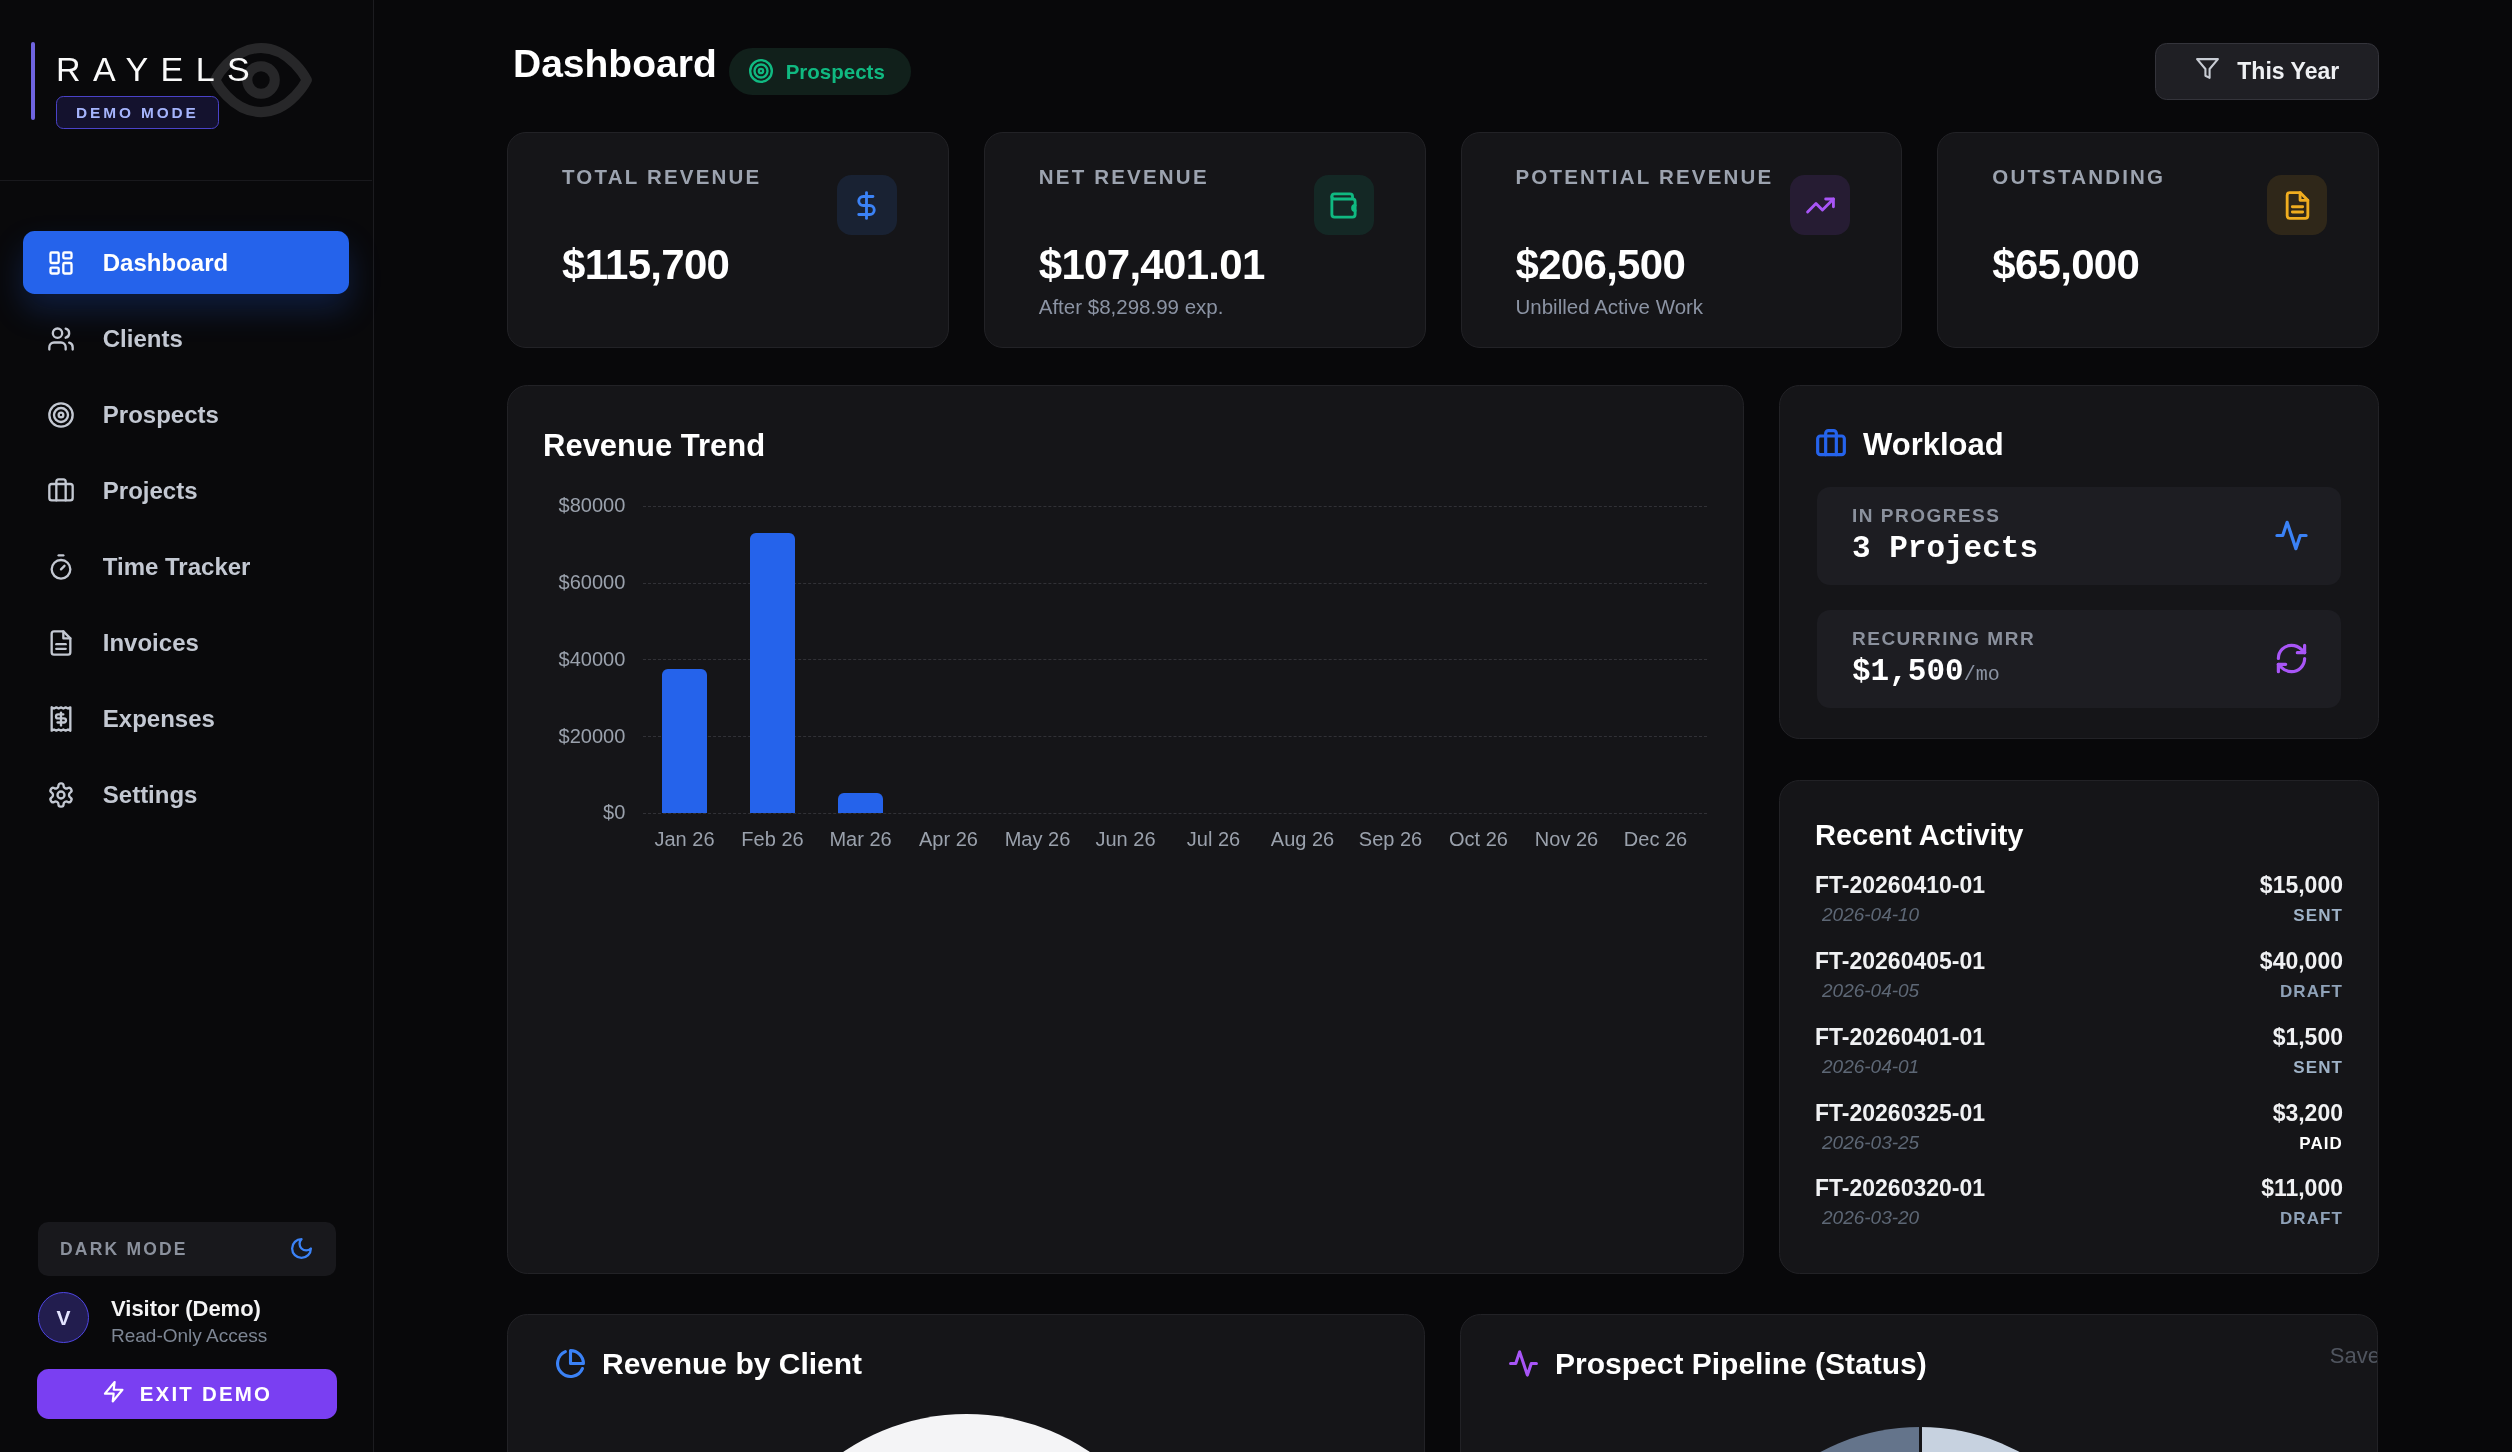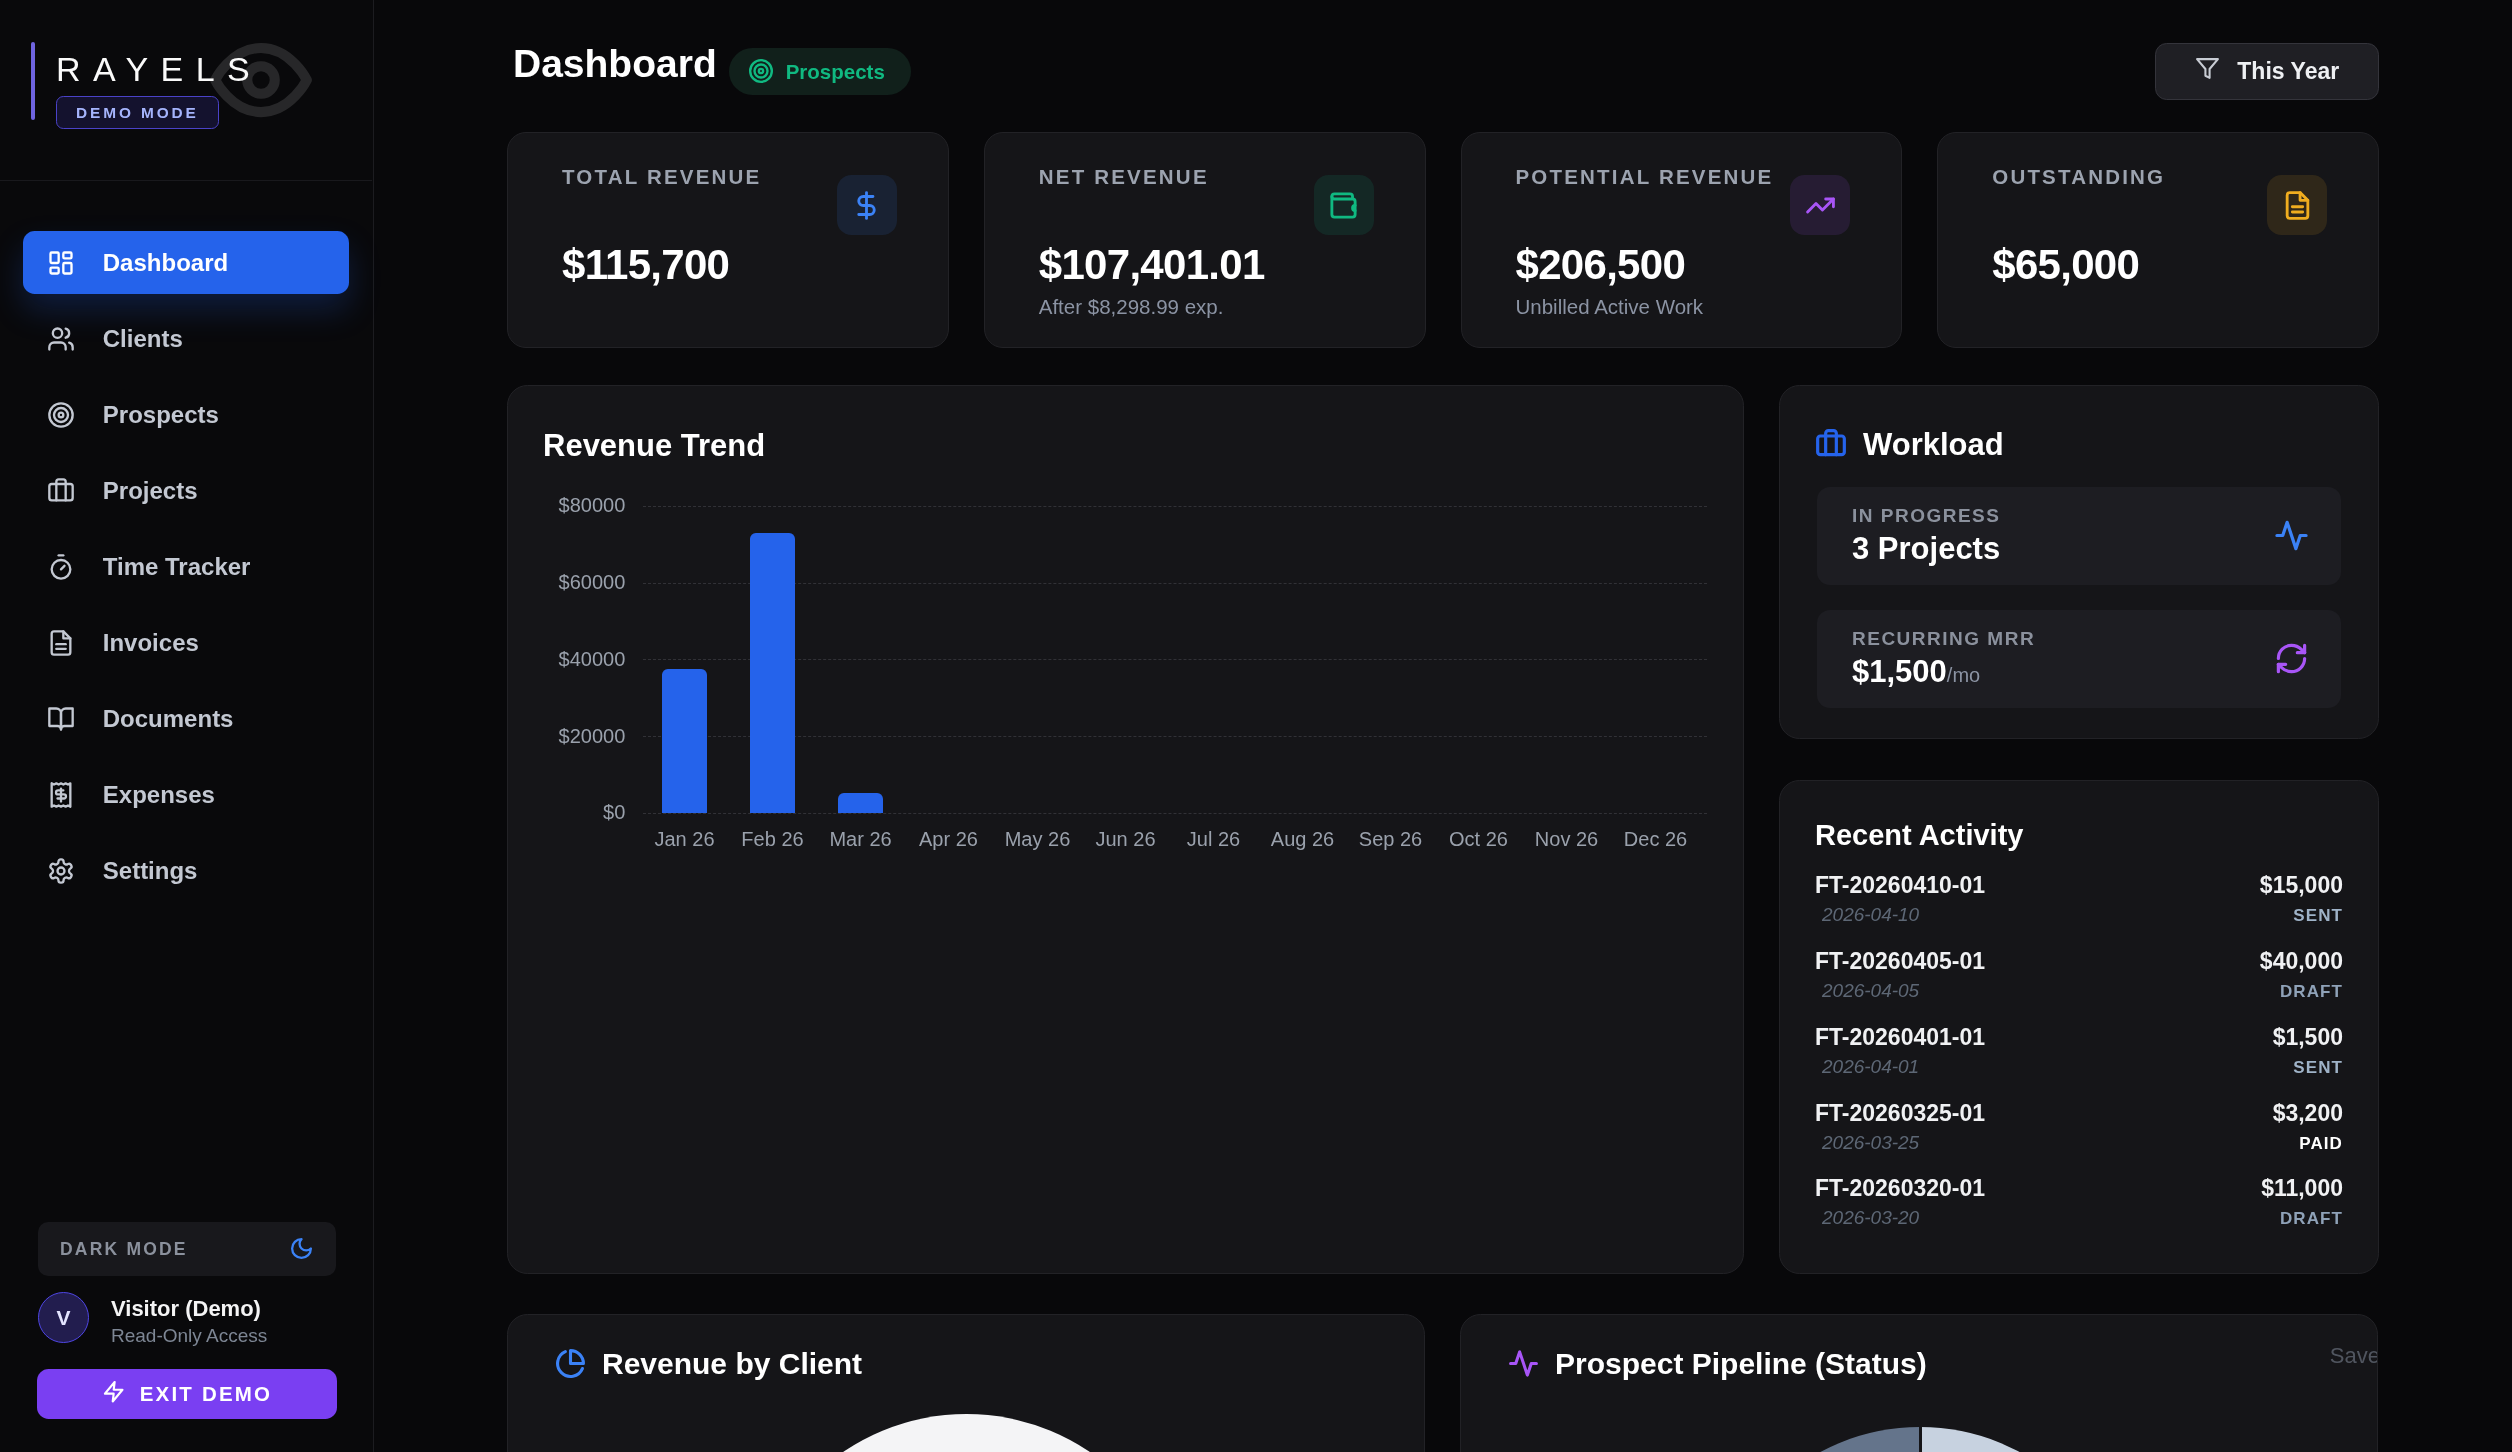--- a/index.html
+++ b/index.html
@@ -83,21 +83,21 @@
   .ytick { position:absolute; width:110px; text-align:right; font-size:20px; color:#9aa1ac; }
   .bar { position:absolute; background:#2563eb; border-radius:5.8px 5.8px 0 0; }
   .xtick { position:absolute; width:95px; text-align:center; font-size:20px; color:#9aa1ac; }
 
   #workload-panel { left:1779px; top:385px; width:600px; height:354px; }
   .wl-card { position:absolute; left:37px; width:524px; height:98px;
     background:#1d1d22; border-radius:13px; }
   .wl-label { position:absolute; left:35px; top:17.5px; font-size:19px; font-weight:bold;
     letter-spacing:1.5px; color:#8b919d; }
   .wl-value { position:absolute; left:35px; top:44px; font-size:31px; font-weight:bold;
-    color:#ffffff; }
+    color:#ffffff;font-family:Liberation Mono, monospace; }
   .wl-value .suffix { font-size:20px; font-weight:normal; color:#8b93a3; }
   .wl-icon { position:absolute; right:32px; top:31px; }
 
   #activity-panel { left:1779px; top:780px; width:600px; height:494px; }
   .act-row { position:absolute; left:35px; right:35px; height:67px; }
   .act-id { position:absolute; left:0; top:0; font-size:23px; font-weight:bold; color:#f0f1f3; }
   .act-date { position:absolute; left:7px; top:32px; font-size:19px; color:#5d6775;font-style:italic; }
   .act-amount { position:absolute; right:0; top:0; font-size:23px; font-weight:bold; color:#f0f1f3; }
   .act-status { position:absolute; right:0; top:34px; font-size:17px; font-weight:bold;
     letter-spacing:1.1px; }
@@ -183,29 +183,20 @@
       <div class="nav-item">
         <span class="ico">
           <svg viewBox="0 0 24 24" width="28" height="28" fill="none" stroke="currentColor" stroke-width="2" stroke-linecap="round" stroke-linejoin="round">
             <path d="M14 2H6a2 2 0 0 0-2 2v16a2 2 0 0 0 2 2h12a2 2 0 0 0 2-2V8z"></path>
             <path d="M14 2v6h6"></path>
             <line x1="16" y1="13" x2="8" y2="13"></line>
             <line x1="16" y1="17" x2="8" y2="17"></line>
           </svg>
         </span>
         <span>Invoices</span>
-      </div>
-      <div class="nav-item">
-        <span class="ico">
-          <svg viewBox="0 0 24 24" width="28" height="28" fill="none" stroke="currentColor" stroke-width="2" stroke-linecap="round" stroke-linejoin="round">
-            <path d="M2 3h6a4 4 0 0 1 4 4v14a3 3 0 0 0-3-3H2z"></path>
-            <path d="M22 3h-6a4 4 0 0 0-4 4v14a3 3 0 0 1 3-3h7z"></path>
-          </svg>
-        </span>
-        <span>Documents</span>
       </div>
       <div class="nav-item">
         <span class="ico">
           <svg viewBox="0 0 24 24" width="28" height="28" fill="none" stroke="currentColor" stroke-width="2" stroke-linecap="round" stroke-linejoin="round">
             <path d="M4 2v20l2-1 2 1 2-1 2 1 2-1 2 1 2-1 2 1V2l-2 1-2-1-2 1-2-1-2 1-2-1-2 1Z"></path>
             <path d="M14 8H9.5a1.75 1.75 0 1 0 0 3.5h5a1.75 1.75 0 1 1 0 3.5H9"></path>
             <path d="M12 17.5v-11"></path>
           </svg>
         </span>
         <span>Expenses</span>

